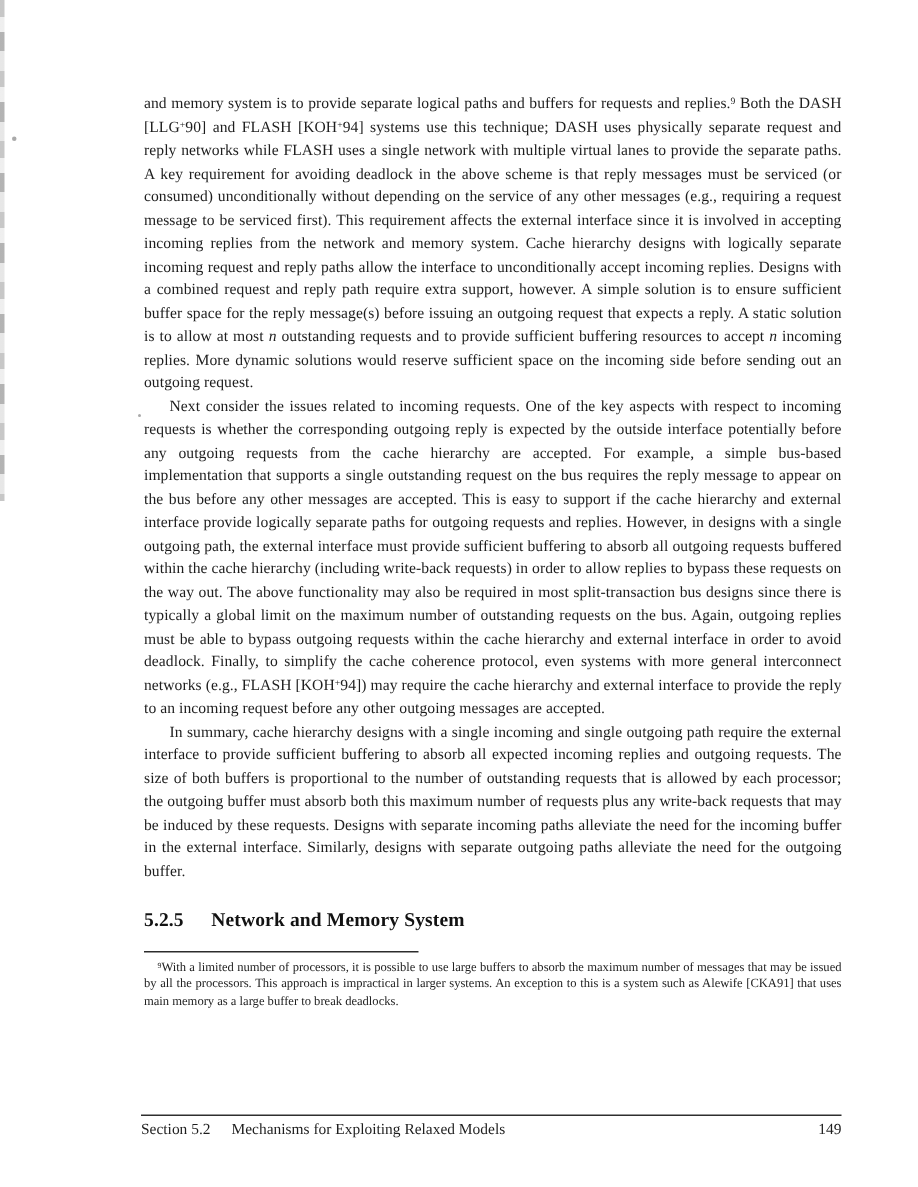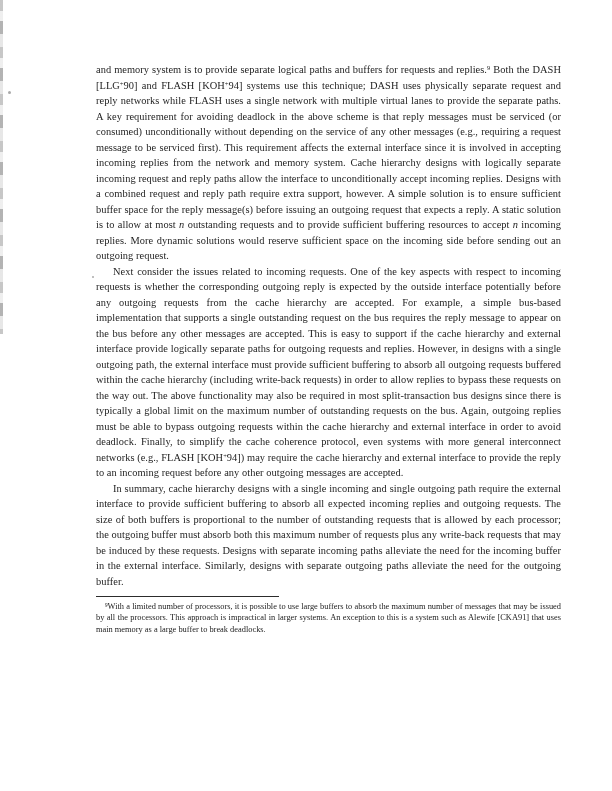--- a/index.html
+++ b/index.html
@@ -98,22 +98,31 @@
   <div class="speck s2"></div>
 
   <div class="content">
 
     <p class="para">and memory system is to provide separate logical paths and buffers for requests and replies.<sup>9</sup> Both the DASH [LLG<sup>+</sup>90] and FLASH [KOH<sup>+</sup>94] systems use this technique; DASH uses physically separate request and reply networks while FLASH uses a single network with multiple virtual lanes to provide the separate paths. A key requirement for avoiding deadlock in the above scheme is that reply messages must be serviced (or consumed) unconditionally without depending on the service of any other messages (e.g., requiring a request message to be serviced first). This requirement affects the external interface since it is involved in accepting incoming replies from the network and memory system. Cache hierarchy designs with logically separate incoming request and reply paths allow the interface to unconditionally accept incoming replies. Designs with a combined request and reply path require extra support, however. A simple solution is to ensure sufficient buffer space for the reply message(s) before issuing an outgoing request that expects a reply. A static solution is to allow at most <em>n</em> outstanding requests and to provide sufficient buffering resources to accept <em>n</em> incoming replies. More dynamic solutions would reserve sufficient space on the incoming side before sending out an outgoing request.</p>
 
     <p class="para indent">Next consider the issues related to incoming requests. One of the key aspects with respect to incoming requests is whether the corresponding outgoing reply is expected by the outside interface potentially before any outgoing requests from the cache hierarchy are accepted. For example, a simple bus-based implementation that supports a single outstanding request on the bus requires the reply message to appear on the bus before any other messages are accepted. This is easy to support if the cache hierarchy and external interface provide logically separate paths for outgoing requests and replies. However, in designs with a single outgoing path, the external interface must provide sufficient buffering to absorb all outgoing requests buffered within the cache hierarchy (including write-back requests) in order to allow replies to bypass these requests on the way out. The above functionality may also be required in most split-transaction bus designs since there is typically a global limit on the maximum number of outstanding requests on the bus. Again, outgoing replies must be able to bypass outgoing requests within the cache hierarchy and external interface in order to avoid deadlock. Finally, to simplify the cache coherence protocol, even systems with more general interconnect networks (e.g., FLASH [KOH<sup>+</sup>94]) may require the cache hierarchy and external interface to provide the reply to an incoming request before any other outgoing messages are accepted.</p>
 
     <p class="para indent">In summary, cache hierarchy designs with a single incoming and single outgoing path require the external interface to provide sufficient buffering to absorb all expected incoming replies and outgoing requests. The size of both buffers is proportional to the number of outstanding requests that is allowed by each processor; the outgoing buffer must absorb both this maximum number of requests plus any write-back requests that may be induced by these requests. Designs with separate incoming paths alleviate the need for the incoming buffer in the external interface. Similarly, designs with separate outgoing paths alleviate the need for the outgoing buffer.</p>
 
+    <h2 class="heading">
+      <span class="hnum">5.2.5</span>
+      <span class="htitle">Network and Memory System</span>
+    </h2>
 
 
     <div class="footnote-rule"></div>
 
     <p class="footnote"><sup>9</sup>With a limited number of processors, it is possible to use large buffers to absorb the maximum number of messages that may be issued by all the processors. This approach is impractical in larger systems. An exception to this is a system such as Alewife [CKA91] that uses main memory as a large buffer to break deadlocks.</p>
 
   </div>
 
+  <div class="footer">
+    <span class="flabel">Section 5.2</span>
+    <span class="ftitle">Mechanisms for Exploiting Relaxed Models</span>
+    <span class="pagenum">149</span>
+  </div>
 
 </div>
 
 </body></html>

